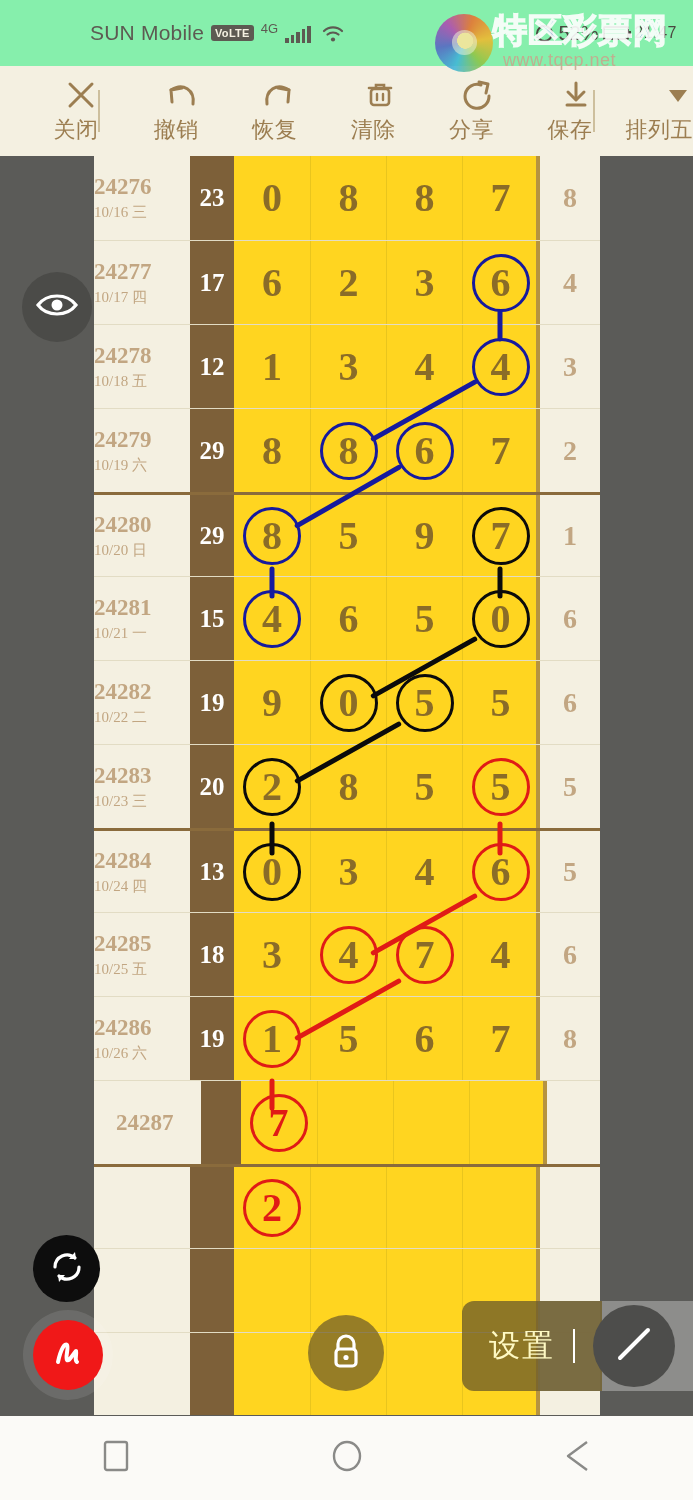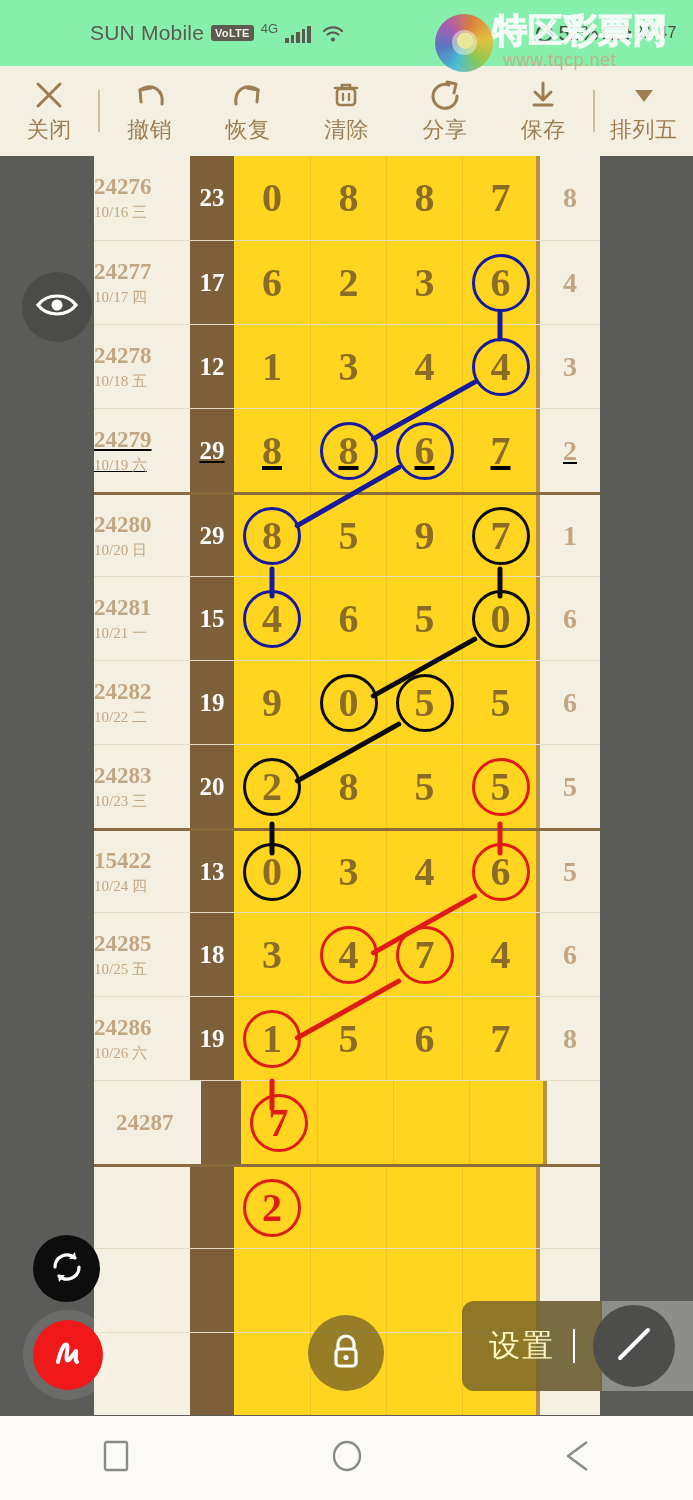--- a/index.html
+++ b/index.html
@@ -65,21 +65,21 @@
     position: absolute; left: 72px; top: 44px; font-size: 18px;
     color: #c9a48c; letter-spacing: .5px; opacity: .85;
   }
 
   
   .toolbar {
     position: absolute; left: 0; top: 66px; width: 693px; height: 90px;
     background: #f4f0e1; display: flex; align-items: center;
   }
   .tb-item {
-    flex: 1 1 0; display: flex; flex-direction: column; align-items: center;
+    flex: 1 1 0; display: flex; flex-direction: column; align-items: flex-end;
     justify-content: center; gap: 3px; color: #9c7e51; height: 100%;
   }
   .tb-icon { height: 34px; display: flex; align-items: center; justify-content: center; }
   .tb-label { font-size: 22px; color: #9c7e51; letter-spacing: .5px; }
   .tb-sep { width: 2px; height: 42px; background: #cdbf9d; flex: 0 0 2px; }
 
   
   .board {
     position: absolute; left: 94px; top: 156px; width: 506px; height: 1259px;
     background: #f4f0e1; overflow: hidden;
@@ -344,21 +344,21 @@
             </div>
             <div class="cell">
               <div class="ring blue"></div>
               <span class="num">4</span>
             </div>
           </div>
           <div class="c-tail">
             <span class="tail-num">3</span>
           </div>
         </div>
-        <div class="row thin" style="height: 84px; text-decoration: underline;">
+        <div class="row thin" style="height: 84px;">
           <div class="c-issue">
             <div class="issue-no">24279</div>
             <div class="issue-dt">10/19 六</div>
           </div>
           <div class="c-sum">29</div>
           <div class="c-nums nums-edge">
             <div class="cell">
               <span class="num">8</span>
             </div>
             <div class="cell">
@@ -476,21 +476,21 @@
               <div class="ring red"></div>
               <span class="num">5</span>
             </div>
           </div>
           <div class="c-tail">
             <span class="tail-num">5</span>
           </div>
         </div>
         <div class="row thick" style="height: 84px;">
           <div class="c-issue">
-            <div class="issue-no">15422</div>
+            <div class="issue-no">24284</div>
             <div class="issue-dt">10/24 四</div>
           </div>
           <div class="c-sum">13</div>
           <div class="c-nums nums-edge">
             <div class="cell">
               <div class="ring black"></div>
               <span class="num">0</span>
             </div>
             <div class="cell">
               <span class="num">3</span>

